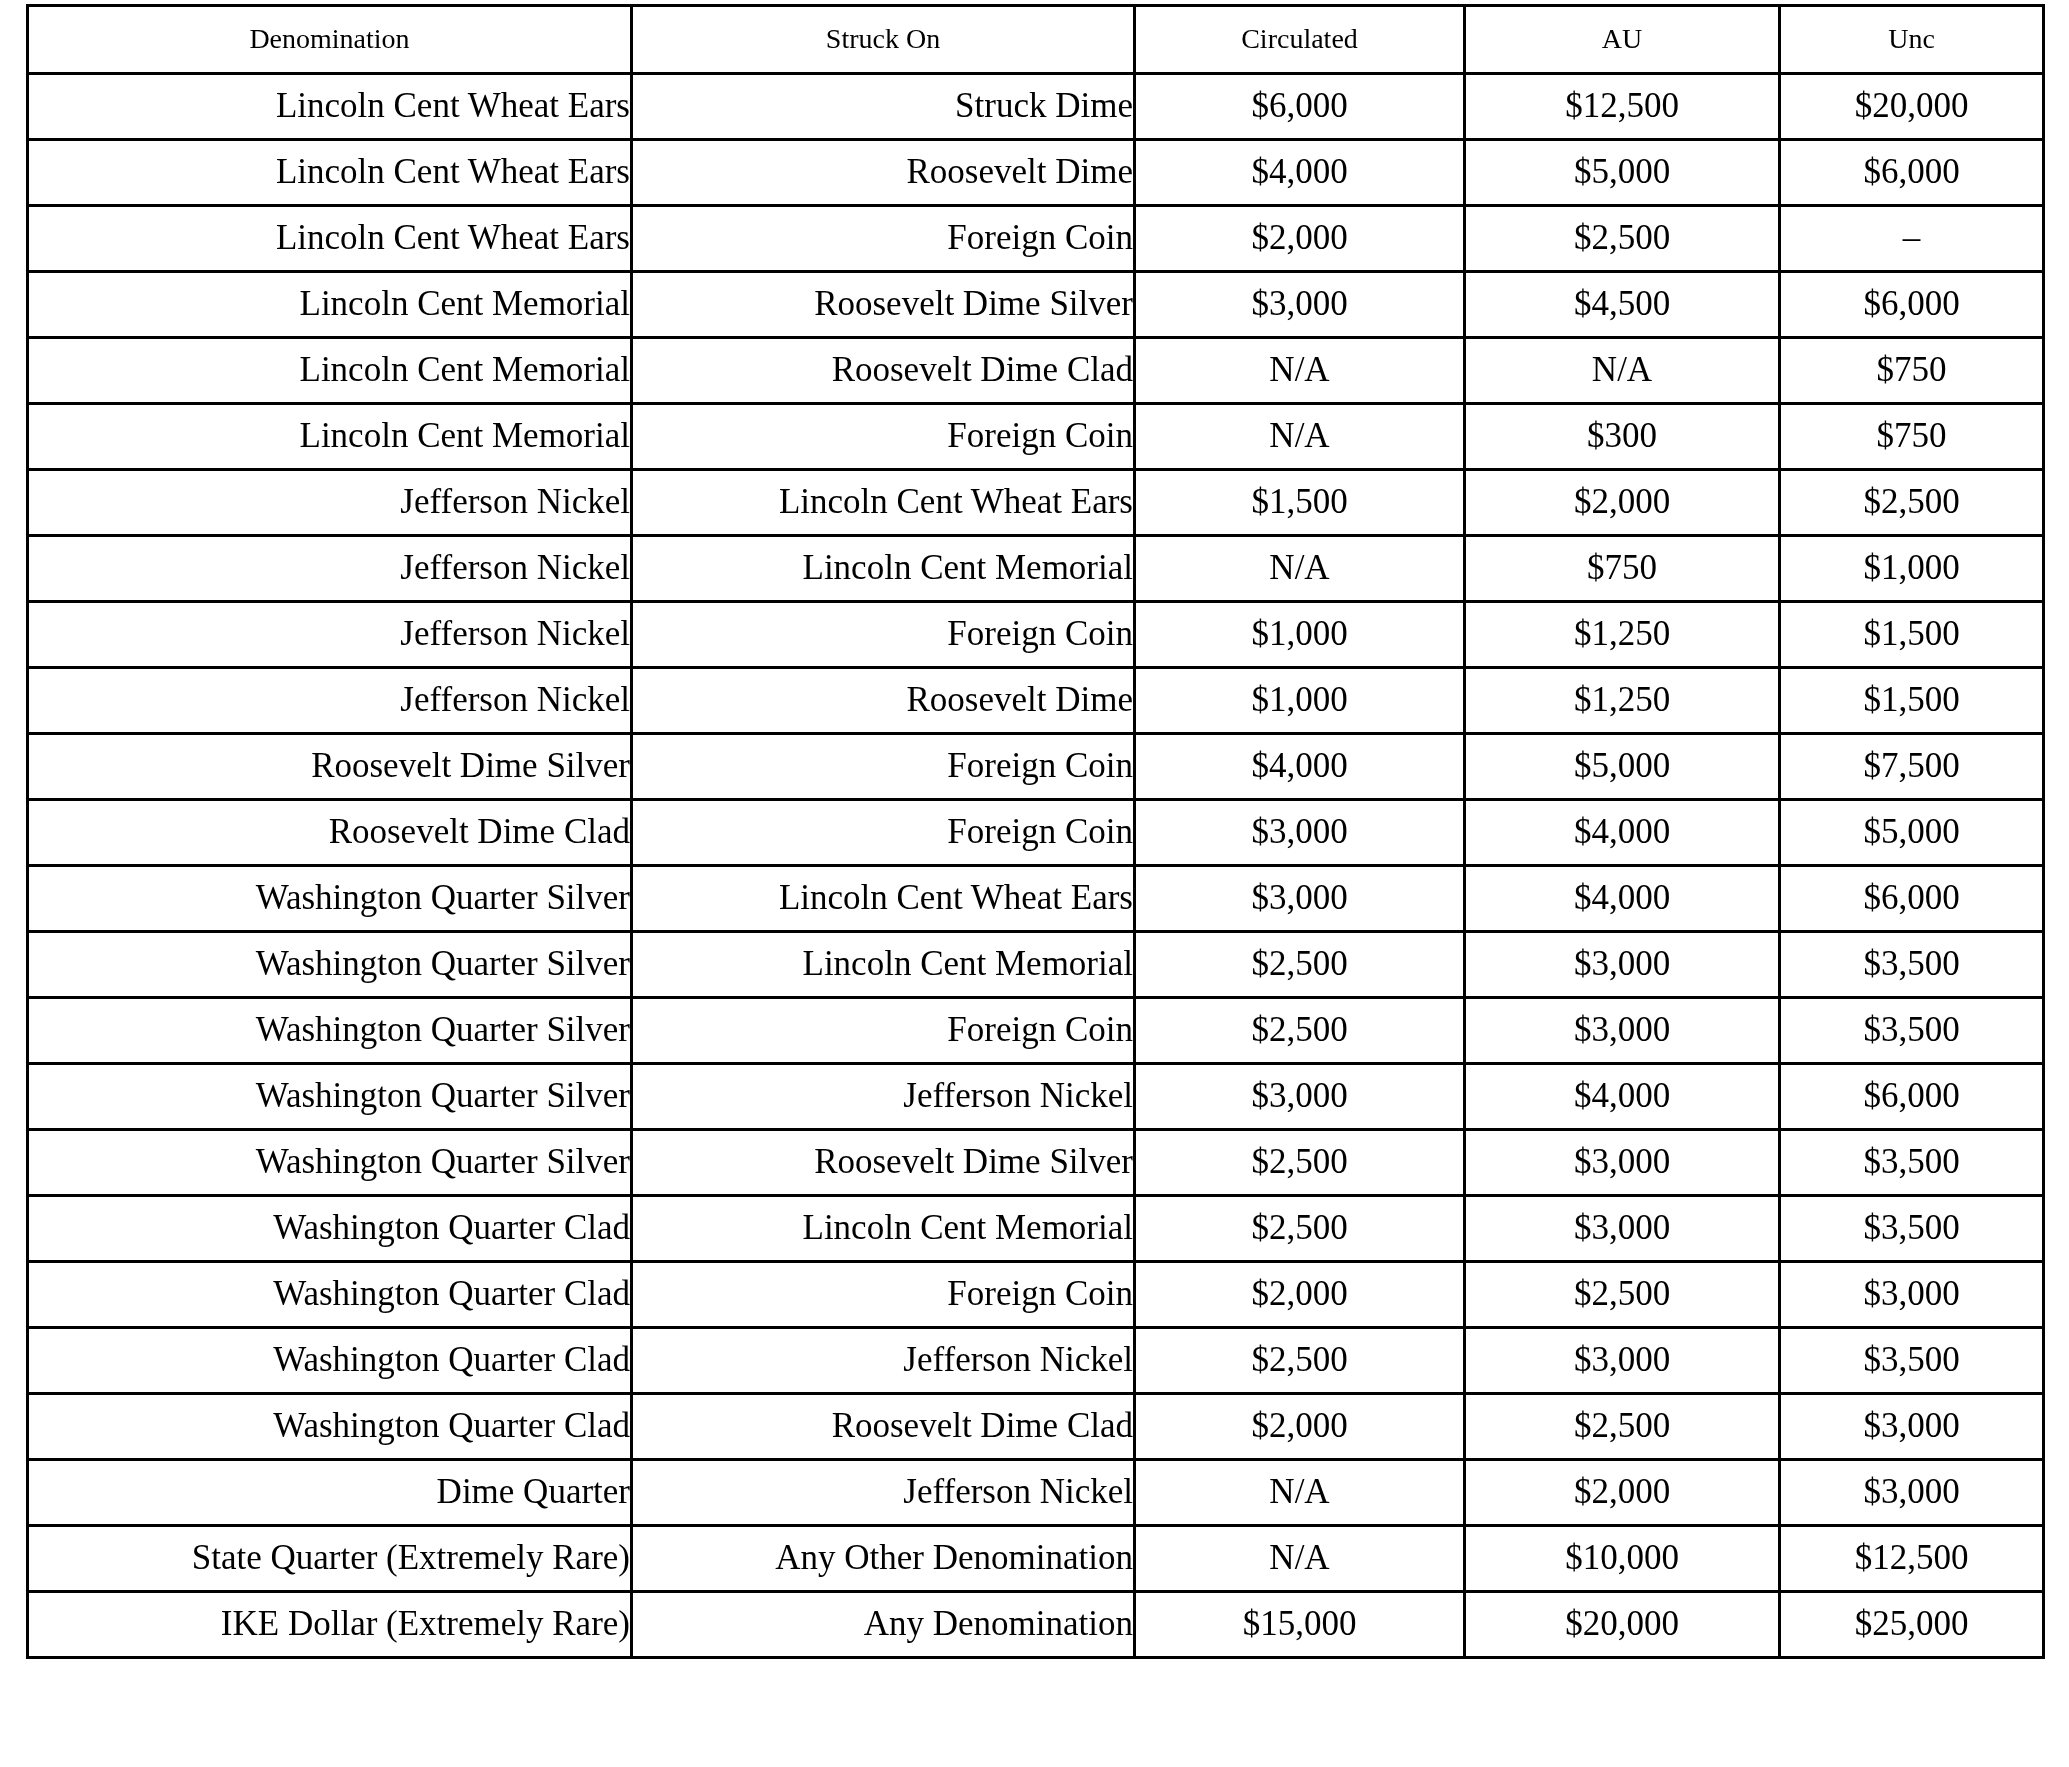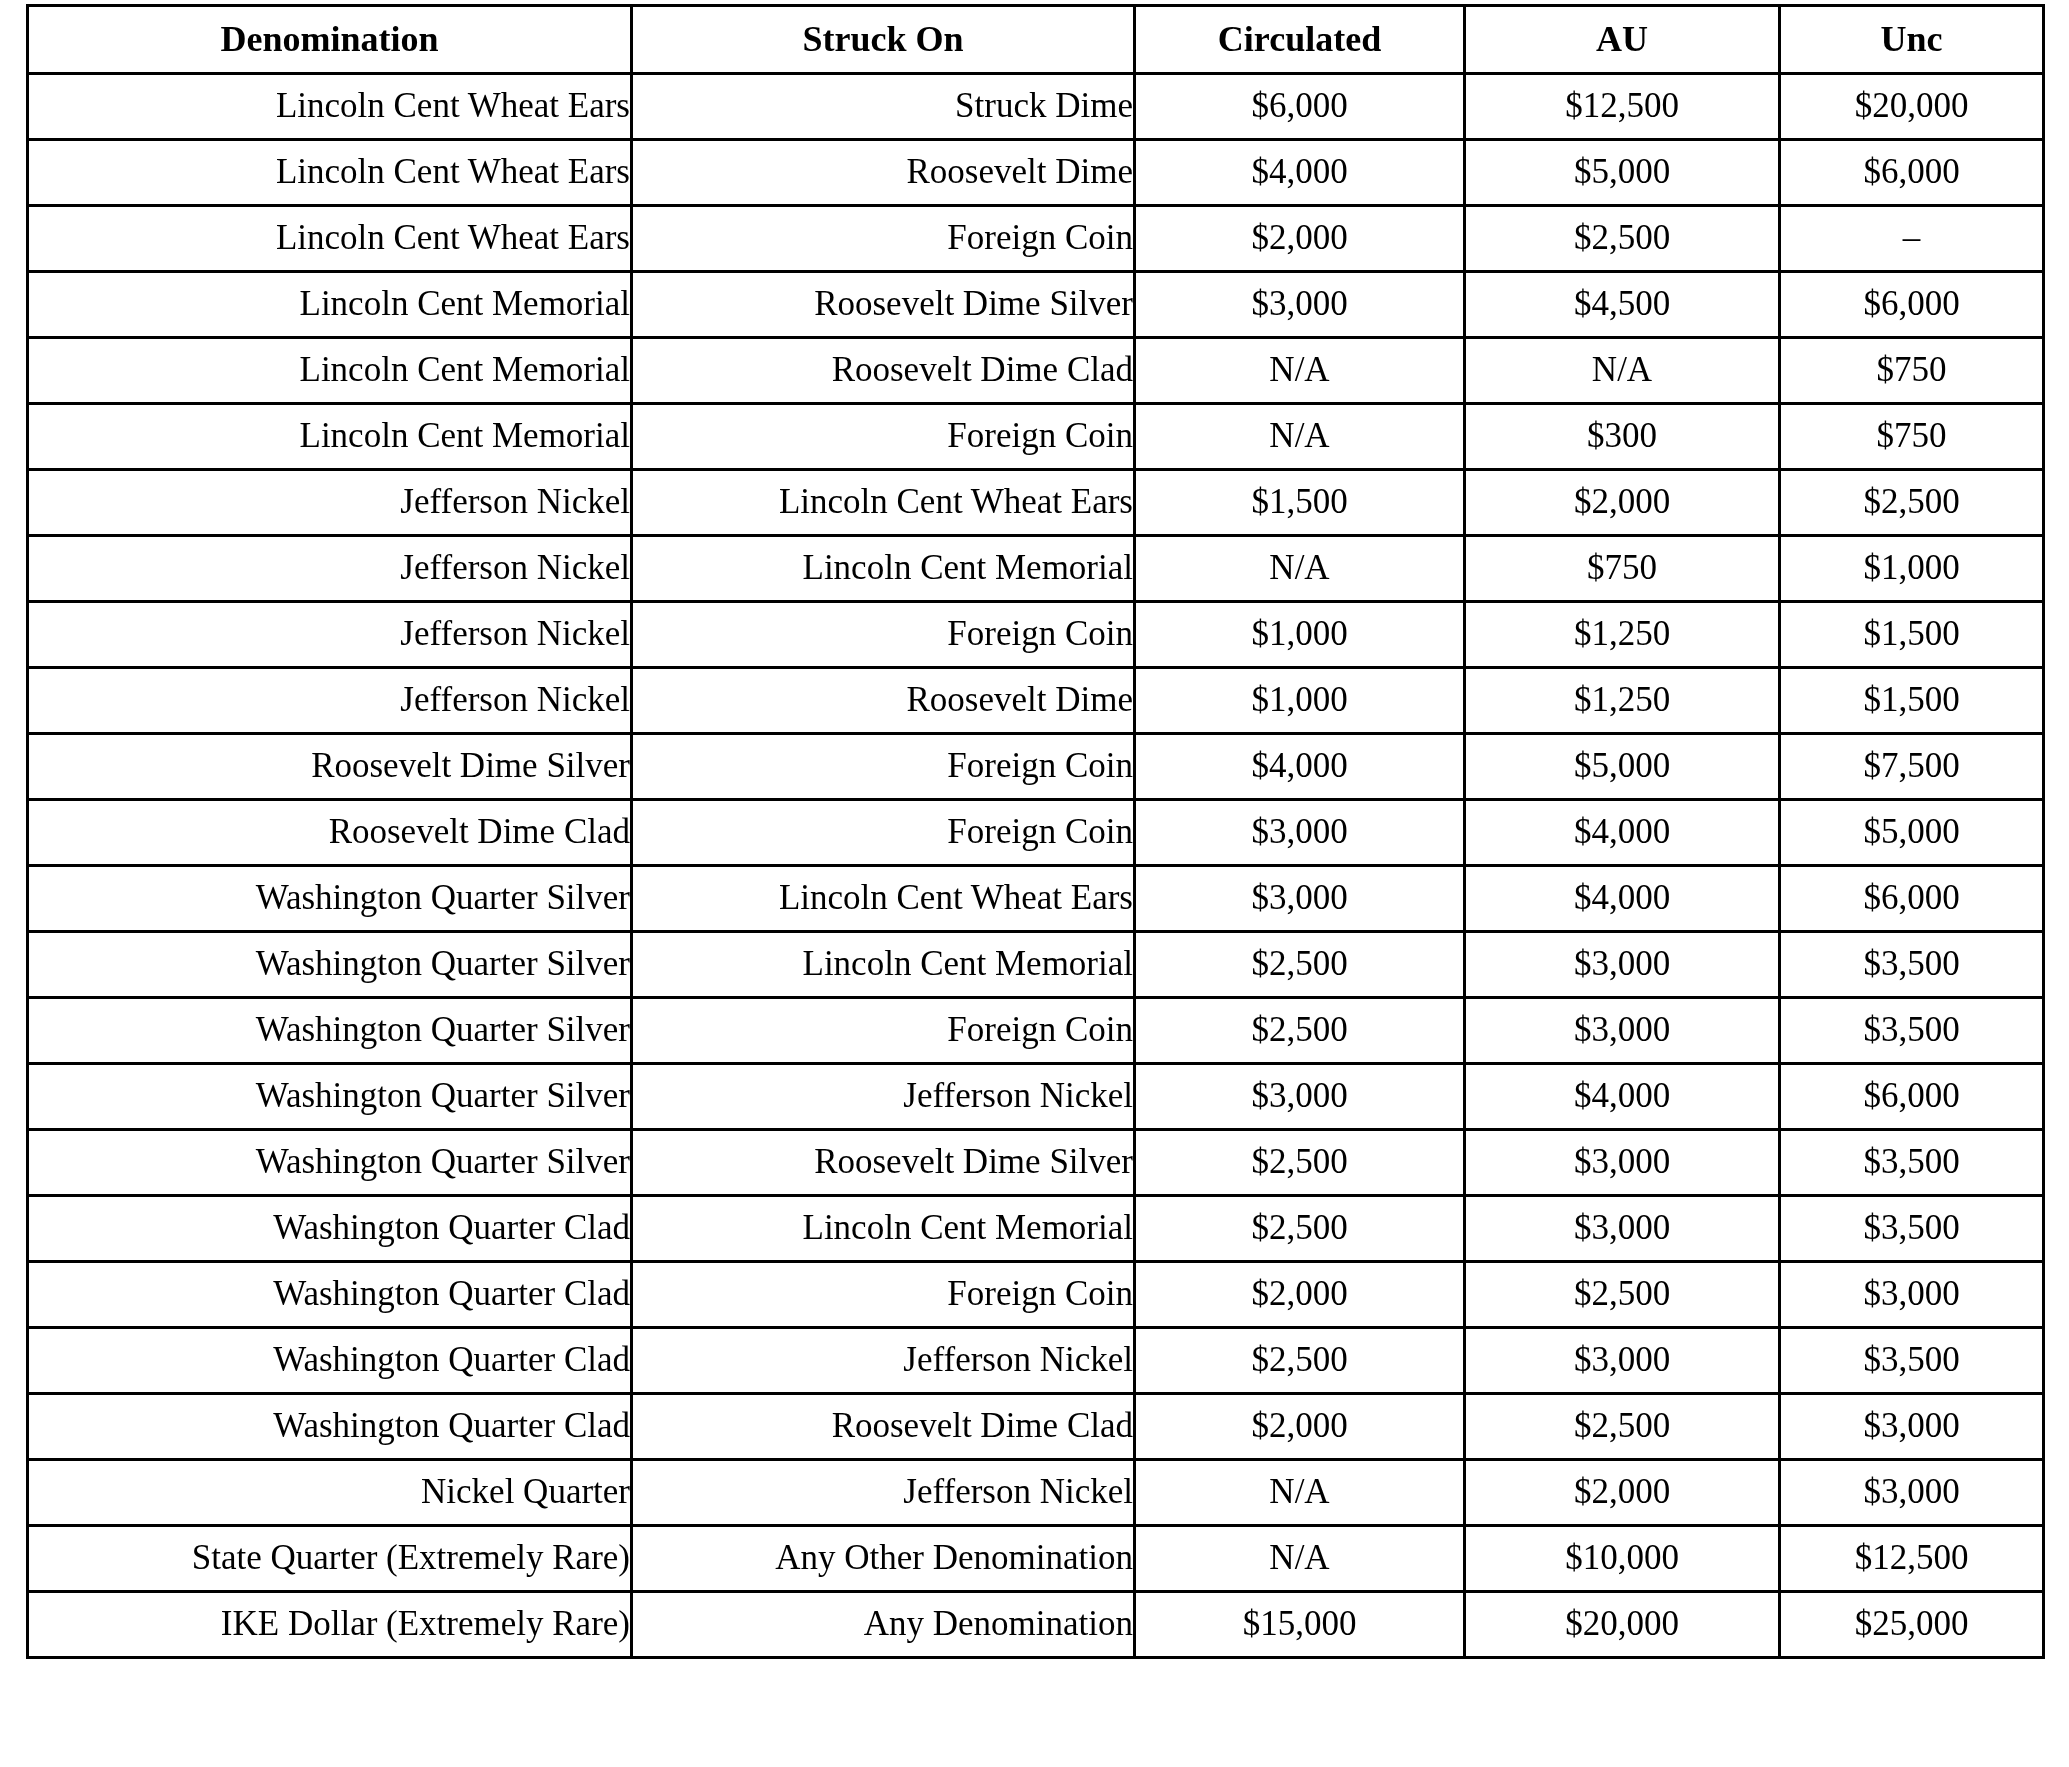--- a/index.html
+++ b/index.html
@@ -34,23 +34,23 @@
     border: 3px solid #000000;
     font-size: 35px;
     line-height: 1.06;
     height: 52px;
     padding: 5px 0 6px 0;
     vertical-align: middle;
     white-space: nowrap;
     overflow: hidden;
   }
   table.price-table thead th {
-    font-weight: bold;
+    font-weight: normal;
     text-align: center;
-    font-size: 36px;
+    font-size: 28px;
     height: 54px;
   }
   td.text-cell {
     text-align: right;
     padding-left: 13px;
   }
   td.num-cell {
     text-align: center;
   }
 </style>
@@ -217,21 +217,21 @@
           <td class="num-cell">$3,500</td>
         </tr>
         <tr>
           <td class="text-cell">Washington Quarter Clad</td>
           <td class="text-cell">Roosevelt Dime Clad</td>
           <td class="num-cell">$2,000</td>
           <td class="num-cell">$2,500</td>
           <td class="num-cell">$3,000</td>
         </tr>
         <tr>
-          <td class="text-cell">Nickel Quarter</td>
+          <td class="text-cell">Dime Quarter</td>
           <td class="text-cell">Jefferson Nickel</td>
           <td class="num-cell">N/A</td>
           <td class="num-cell">$2,000</td>
           <td class="num-cell">$3,000</td>
         </tr>
         <tr>
           <td class="text-cell">State Quarter (Extremely Rare)</td>
           <td class="text-cell">Any Other Denomination</td>
           <td class="num-cell">N/A</td>
           <td class="num-cell">$10,000</td>

